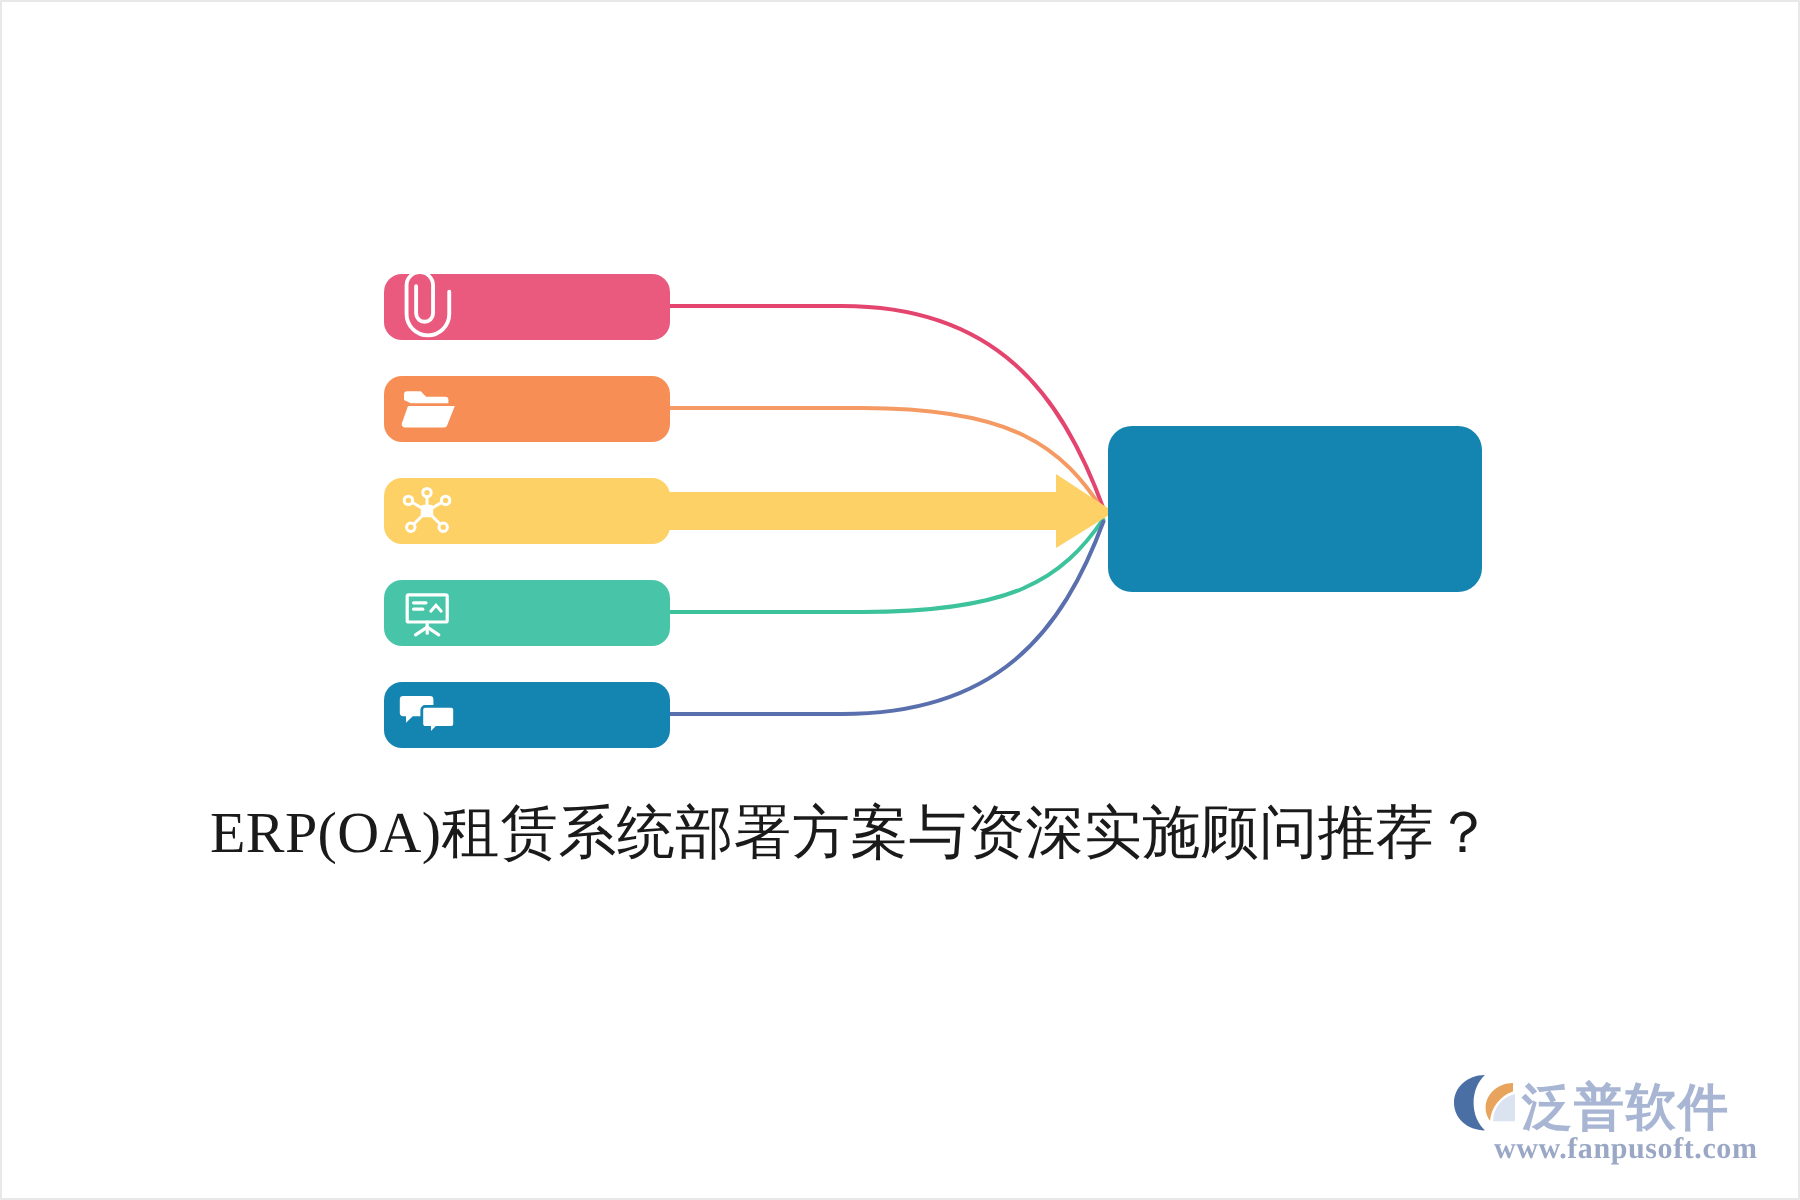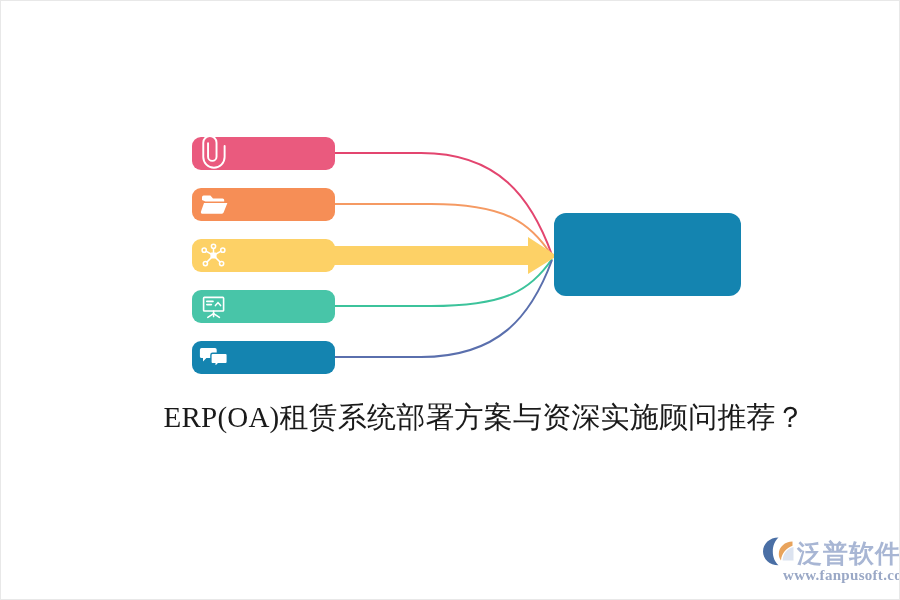--- a/index.html
+++ b/index.html
@@ -33,25 +33,24 @@
     position: absolute;
     left: 104px;
     top: 398px;
     width: 700px;
     font-family: "Liberation Serif", "DejaVu Serif", serif;
     font-size: 29px;
     line-height: 36px;
     color: #1a1a1a;
     white-space: nowrap;
     letter-spacing: 0.2px;
-    text-align: right;
   }
   #logo {
     position: absolute;
-    left: 760px;
+    left: 724px;
     top: 534px;
     width: 126px;
     height: 52px;
   }
   #logo-text {
     position: absolute;
     left: 36px;
     top: 2px;
     font-family: "Liberation Sans", sans-serif;
     font-size: 25px;

